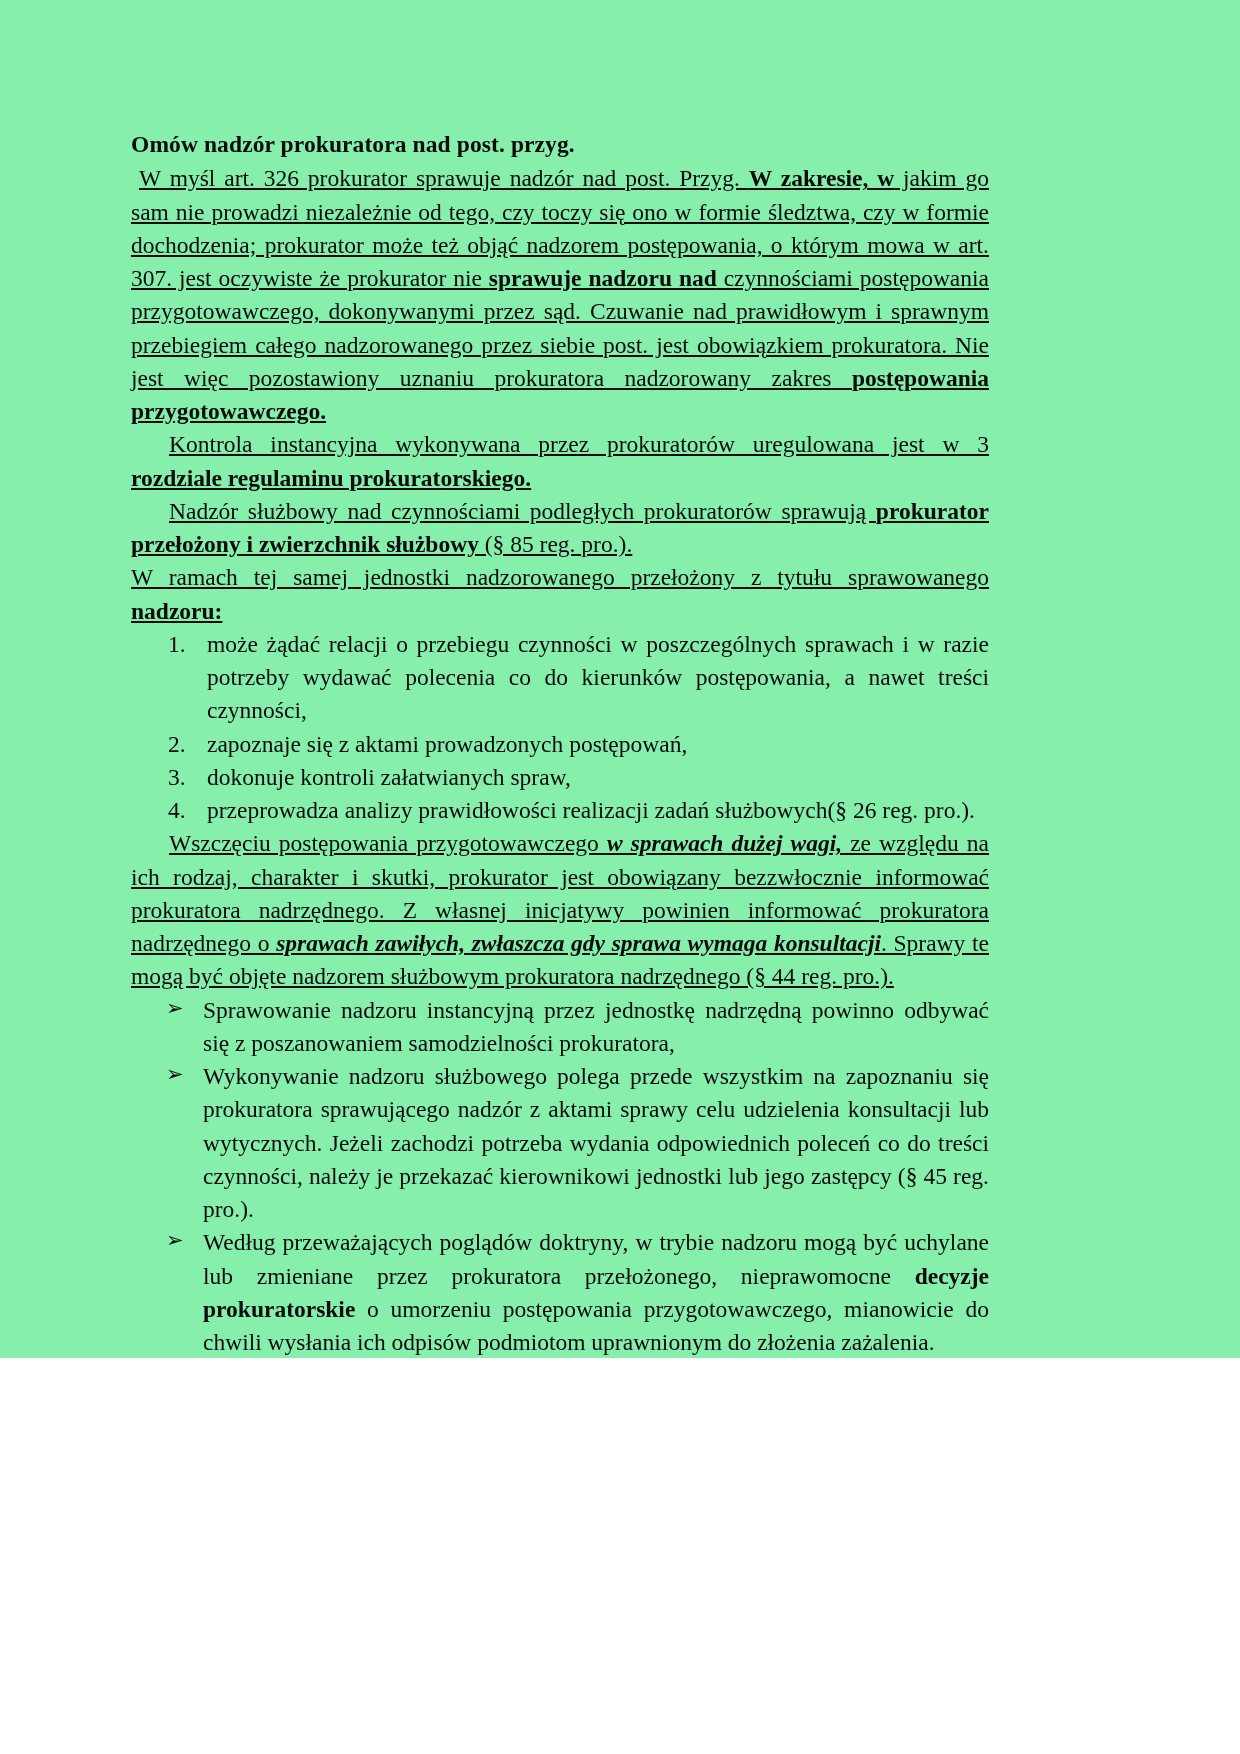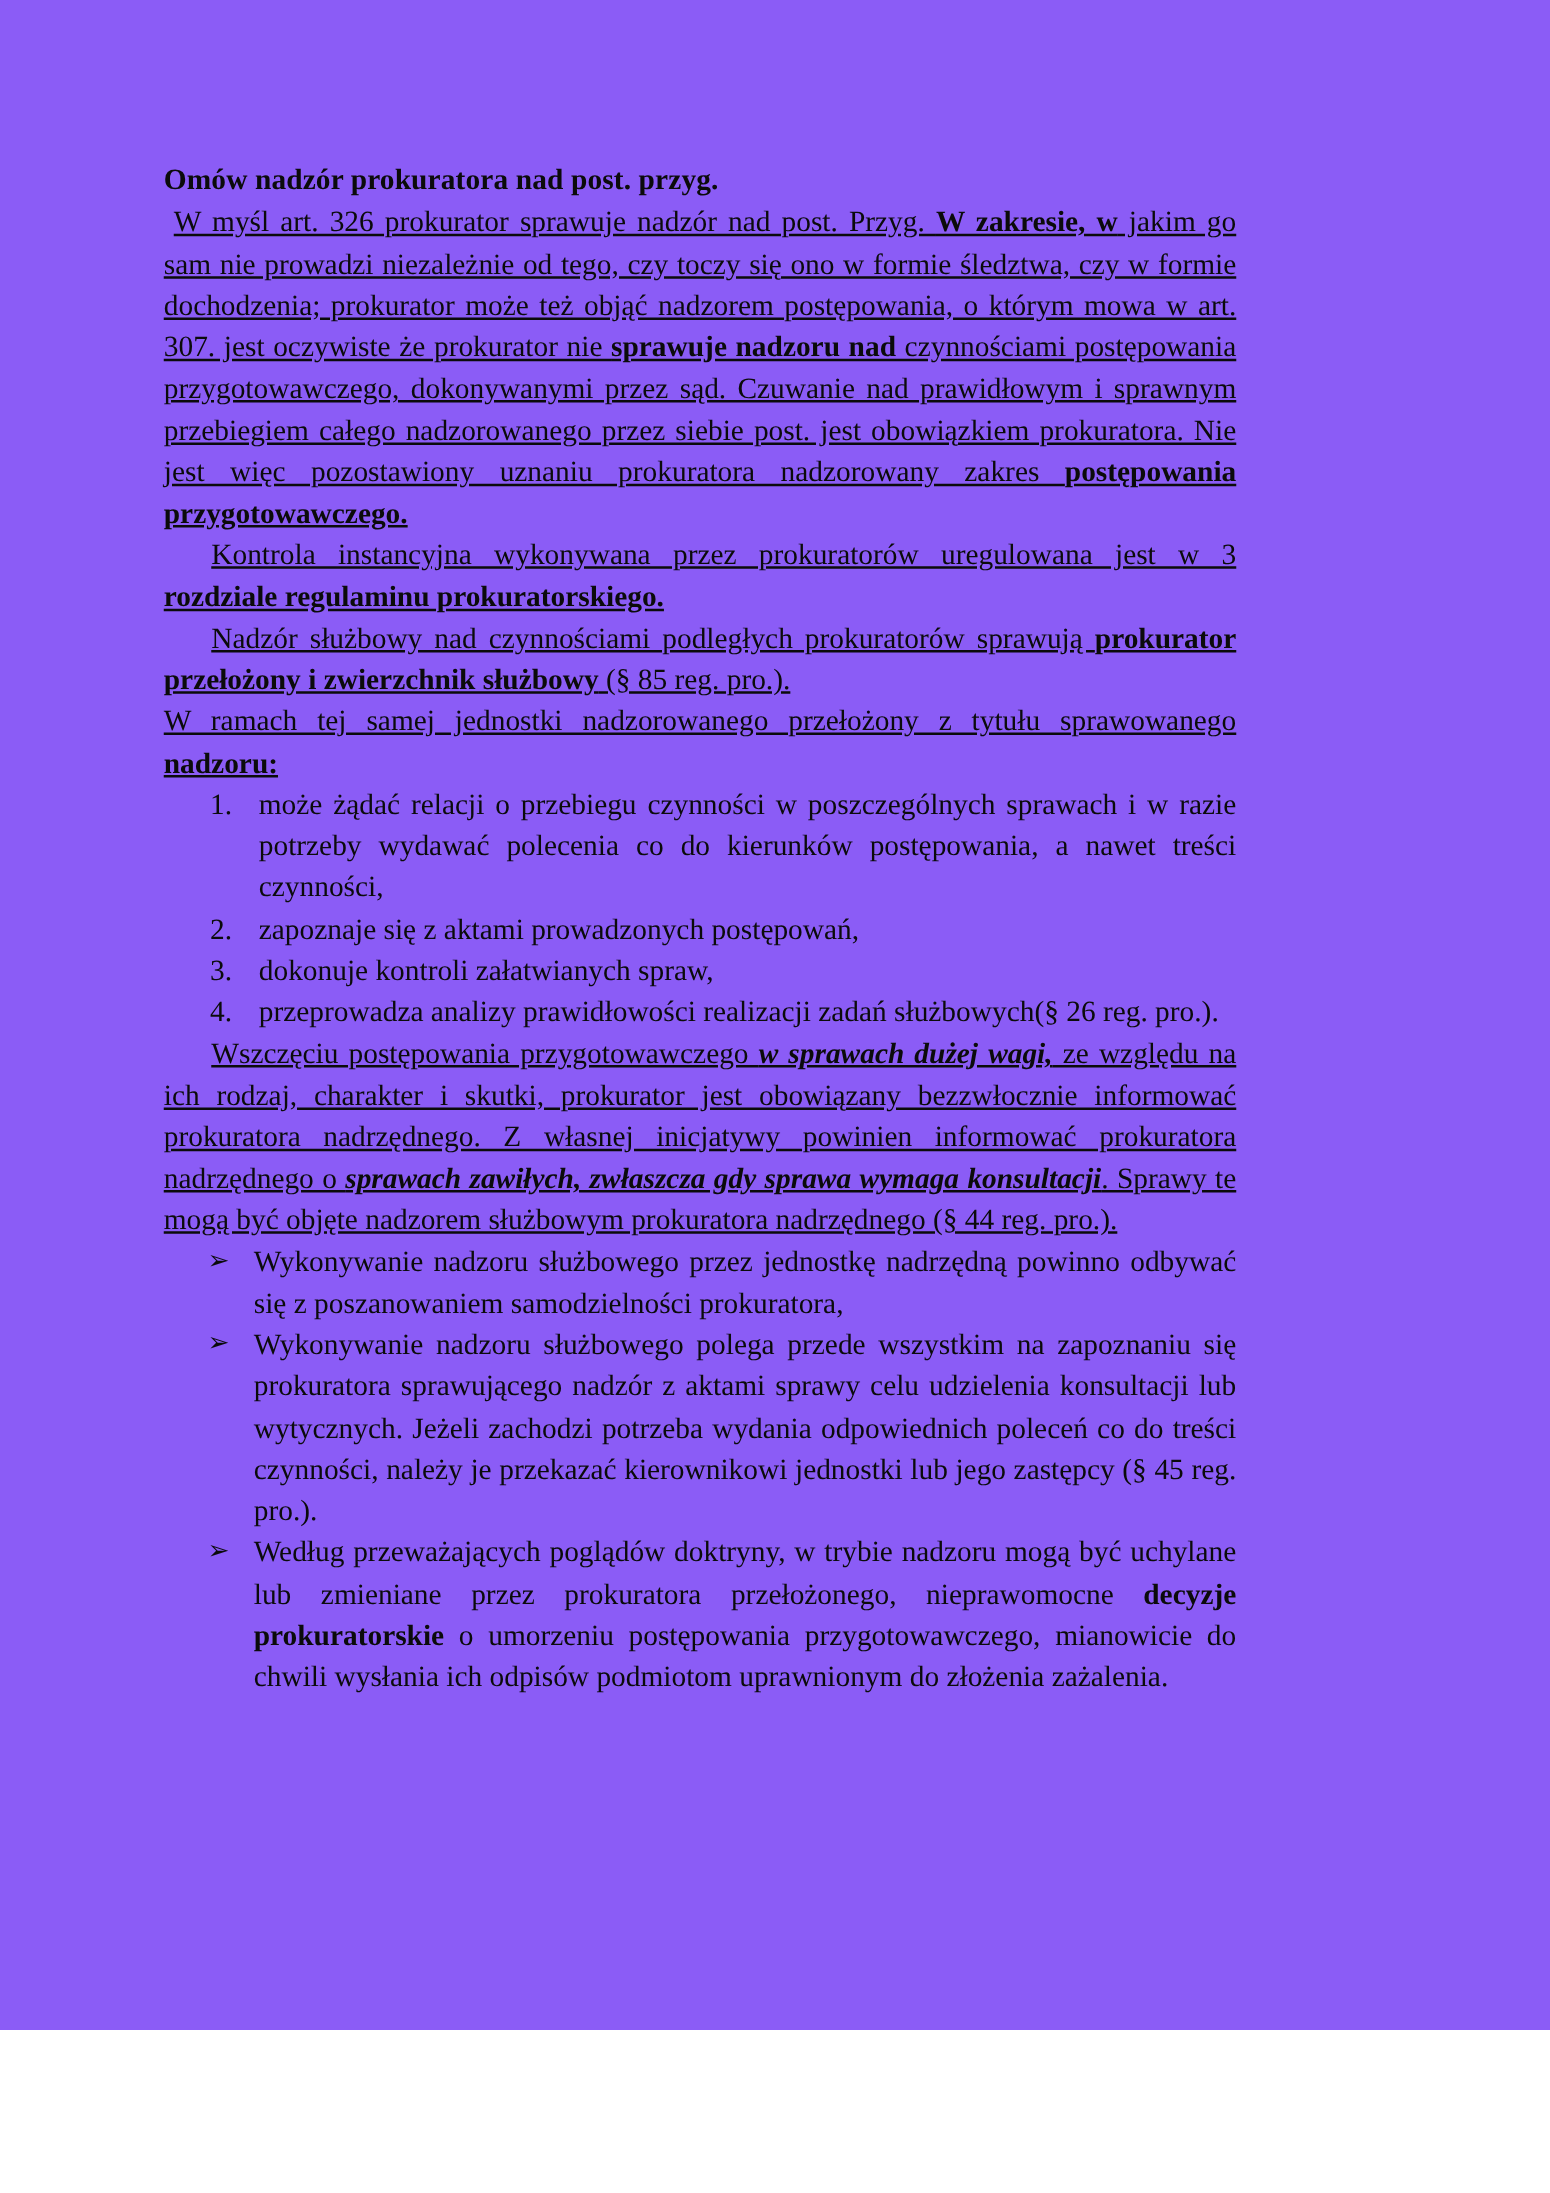--- a/index.html
+++ b/index.html
@@ -4,23 +4,23 @@
 <title>Omów nadzór prokuratora nad post. przyg.</title>
 <style>
   html, body {
     margin: 0;
     padding: 0;
     background: #ffffff;
   }
   .page {
     position: relative;
     width: 1240px;
-    height: 1624px;
+    height: 1358px;
     margin: 0 auto;
-    background: #8b5cf6;
+    background: #86efac;
     box-sizing: border-box;
     overflow: hidden;
   }
   .content {
     position: absolute;
     left: 131px;
     top: 128px;
     width: 858px;
     font-family: "Liberation Serif", "DejaVu Serif", serif;
     font-size: 23.5px;
@@ -117,19 +117,19 @@
     <ol class="numlist">
       <li><span class="marker">1.</span><span>może żądać relacji o przebiegu czynności w poszczególnych sprawach i w razie potrzeby wydawać polecenia co do kierunków postępowania, a nawet treści czynności,</span></li>
       <li><span class="marker">2.</span><span>zapoznaje się z aktami prowadzonych postępowań,</span></li>
       <li><span class="marker">3.</span><span>dokonuje kontroli załatwianych spraw,</span></li>
       <li><span class="marker">4.</span><span>przeprowadza analizy prawidłowości realizacji zadań służbowych(§ 26 reg. pro.).</span></li>
     </ol>
 
     <p class="para"><span class="indent"></span><span>Wszczęciu postępowania przygotowawczego </span><b class="bi">w sprawach dużej wagi,</b><span> ze względu na ich rodzaj, charakter i skutki, prokurator jest obowiązany bezzwłocznie informować prokuratora nadrzędnego.   Z własnej inicjatywy powinien informować prokuratora nadrzędnego o </span><b class="bi">sprawach zawiłych, zwłaszcza gdy sprawa wymaga konsultacji</b><span>. Sprawy te mogą być objęte nadzorem służbowym prokuratora nadrzędnego (§ 44 reg. pro.).</span></p>
 
     <ul class="arrowlist">
-      <li><span class="marker">➢</span><span>Wykonywanie nadzoru służbowego przez jednostkę nadrzędną powinno odbywać się z poszanowaniem samodzielności prokuratora,</span></li>
+      <li><span class="marker">➢</span><span>Sprawowanie nadzoru instancyjną przez jednostkę nadrzędną powinno odbywać się z poszanowaniem samodzielności prokuratora,</span></li>
       <li><span class="marker">➢</span><span>Wykonywanie nadzoru służbowego polega przede wszystkim na zapoznaniu się prokuratora sprawującego nadzór z aktami sprawy celu udzielenia konsultacji lub wytycznych. Jeżeli zachodzi potrzeba wydania odpowiednich poleceń co do treści czynności, należy je przekazać kierownikowi jednostki lub jego zastępcy (§ 45 reg. pro.).</span></li>
       <li><span class="marker">➢</span><span>Według przeważających poglądów doktryny, w trybie nadzoru mogą być uchylane lub zmieniane przez prokuratora przełożonego, nieprawomocne </span><b class="semi">decyzje prokuratorskie</b><span> o umorzeniu postępowania przygotowawczego, mianowicie do chwili wysłania ich odpisów podmiotom uprawnionym do złożenia zażalenia.</span></li>
     </ul>
 
   </div>
 </div>
 
 </body></html>

